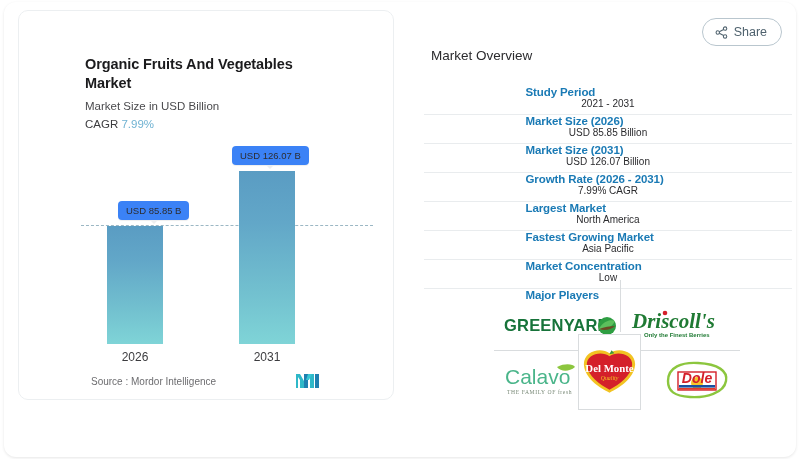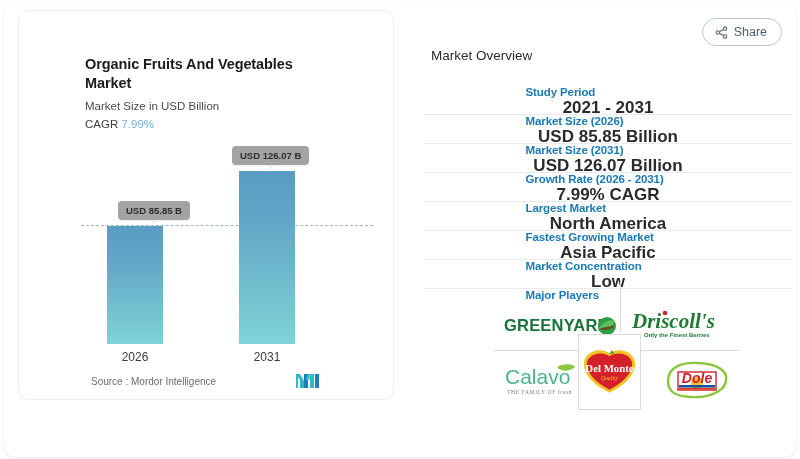--- a/index.html
+++ b/index.html
@@ -48,22 +48,22 @@
     background:linear-gradient(180deg,#5a9cc3 0%,#62a7c8 30%,#72c0cf 70%,#7fd4d7 100%);
   }
   .bar-2026{left:88px;top:215px;width:56px;height:118px;}
   .bar-2031{left:220px;top:160px;width:56px;height:173px;}
   .dashed-line{
     position:absolute;left:62px;top:214px;width:292px;height:0;
     border-top:1px dashed #9bb7c4;
   }
   .chip{
     position:absolute;
-    background:#a3a3a3;border-radius:4px;
-    font-size:9.5px;font-weight:700;color:#2d2d30;
+    background:#3b82f6;border-radius:4px;
+    font-size:9.5px;font-weight:400;color:#2d2d30;
     padding:4px 8px 4px 8px;white-space:nowrap;
     box-shadow:0 1px 1px rgba(0,0,0,0.07);
   }
   .chip::after{
     content:"";position:absolute;left:50%;bottom:-4px;margin-left:-4px;
     width:0;height:0;border-left:4px solid transparent;
     border-right:4px solid transparent;border-top:4px solid #eceef0;
   }
   .chip-2026{left:99px;top:190px;}
   .chip-2031{left:224px;top:135px;transform:translateX(-11px);}
@@ -98,21 +98,21 @@
     display:flex;align-items:center;height:28px;
     border-bottom:1px solid #e9ecee;
     flex-direction:column;
   }
   .trow:last-child{border-bottom:none;}
   .tkey{
     width:165px;font-size:11.5px;color:#1a7ab5;font-weight:600;
     letter-spacing:-0.1px;
   }
   .tval{
-    font-size:17px;color:#2b2b2e;font-weight:700;
+    font-size:10px;color:#2b2b2e;font-weight:400;
   }
   .row-major{height:30px;border-bottom:none;}
 
   
   .logos{
     position:absolute;left:490px;top:296px;width:246px;height:112px;
   }
   .grid-line{position:absolute;background:#d9dcde;}
   .gl-v-top{left:126px;top:-18px;width:1px;height:52px;}
   .gl-h{left:0px;top:52px;width:246px;height:1px;}

